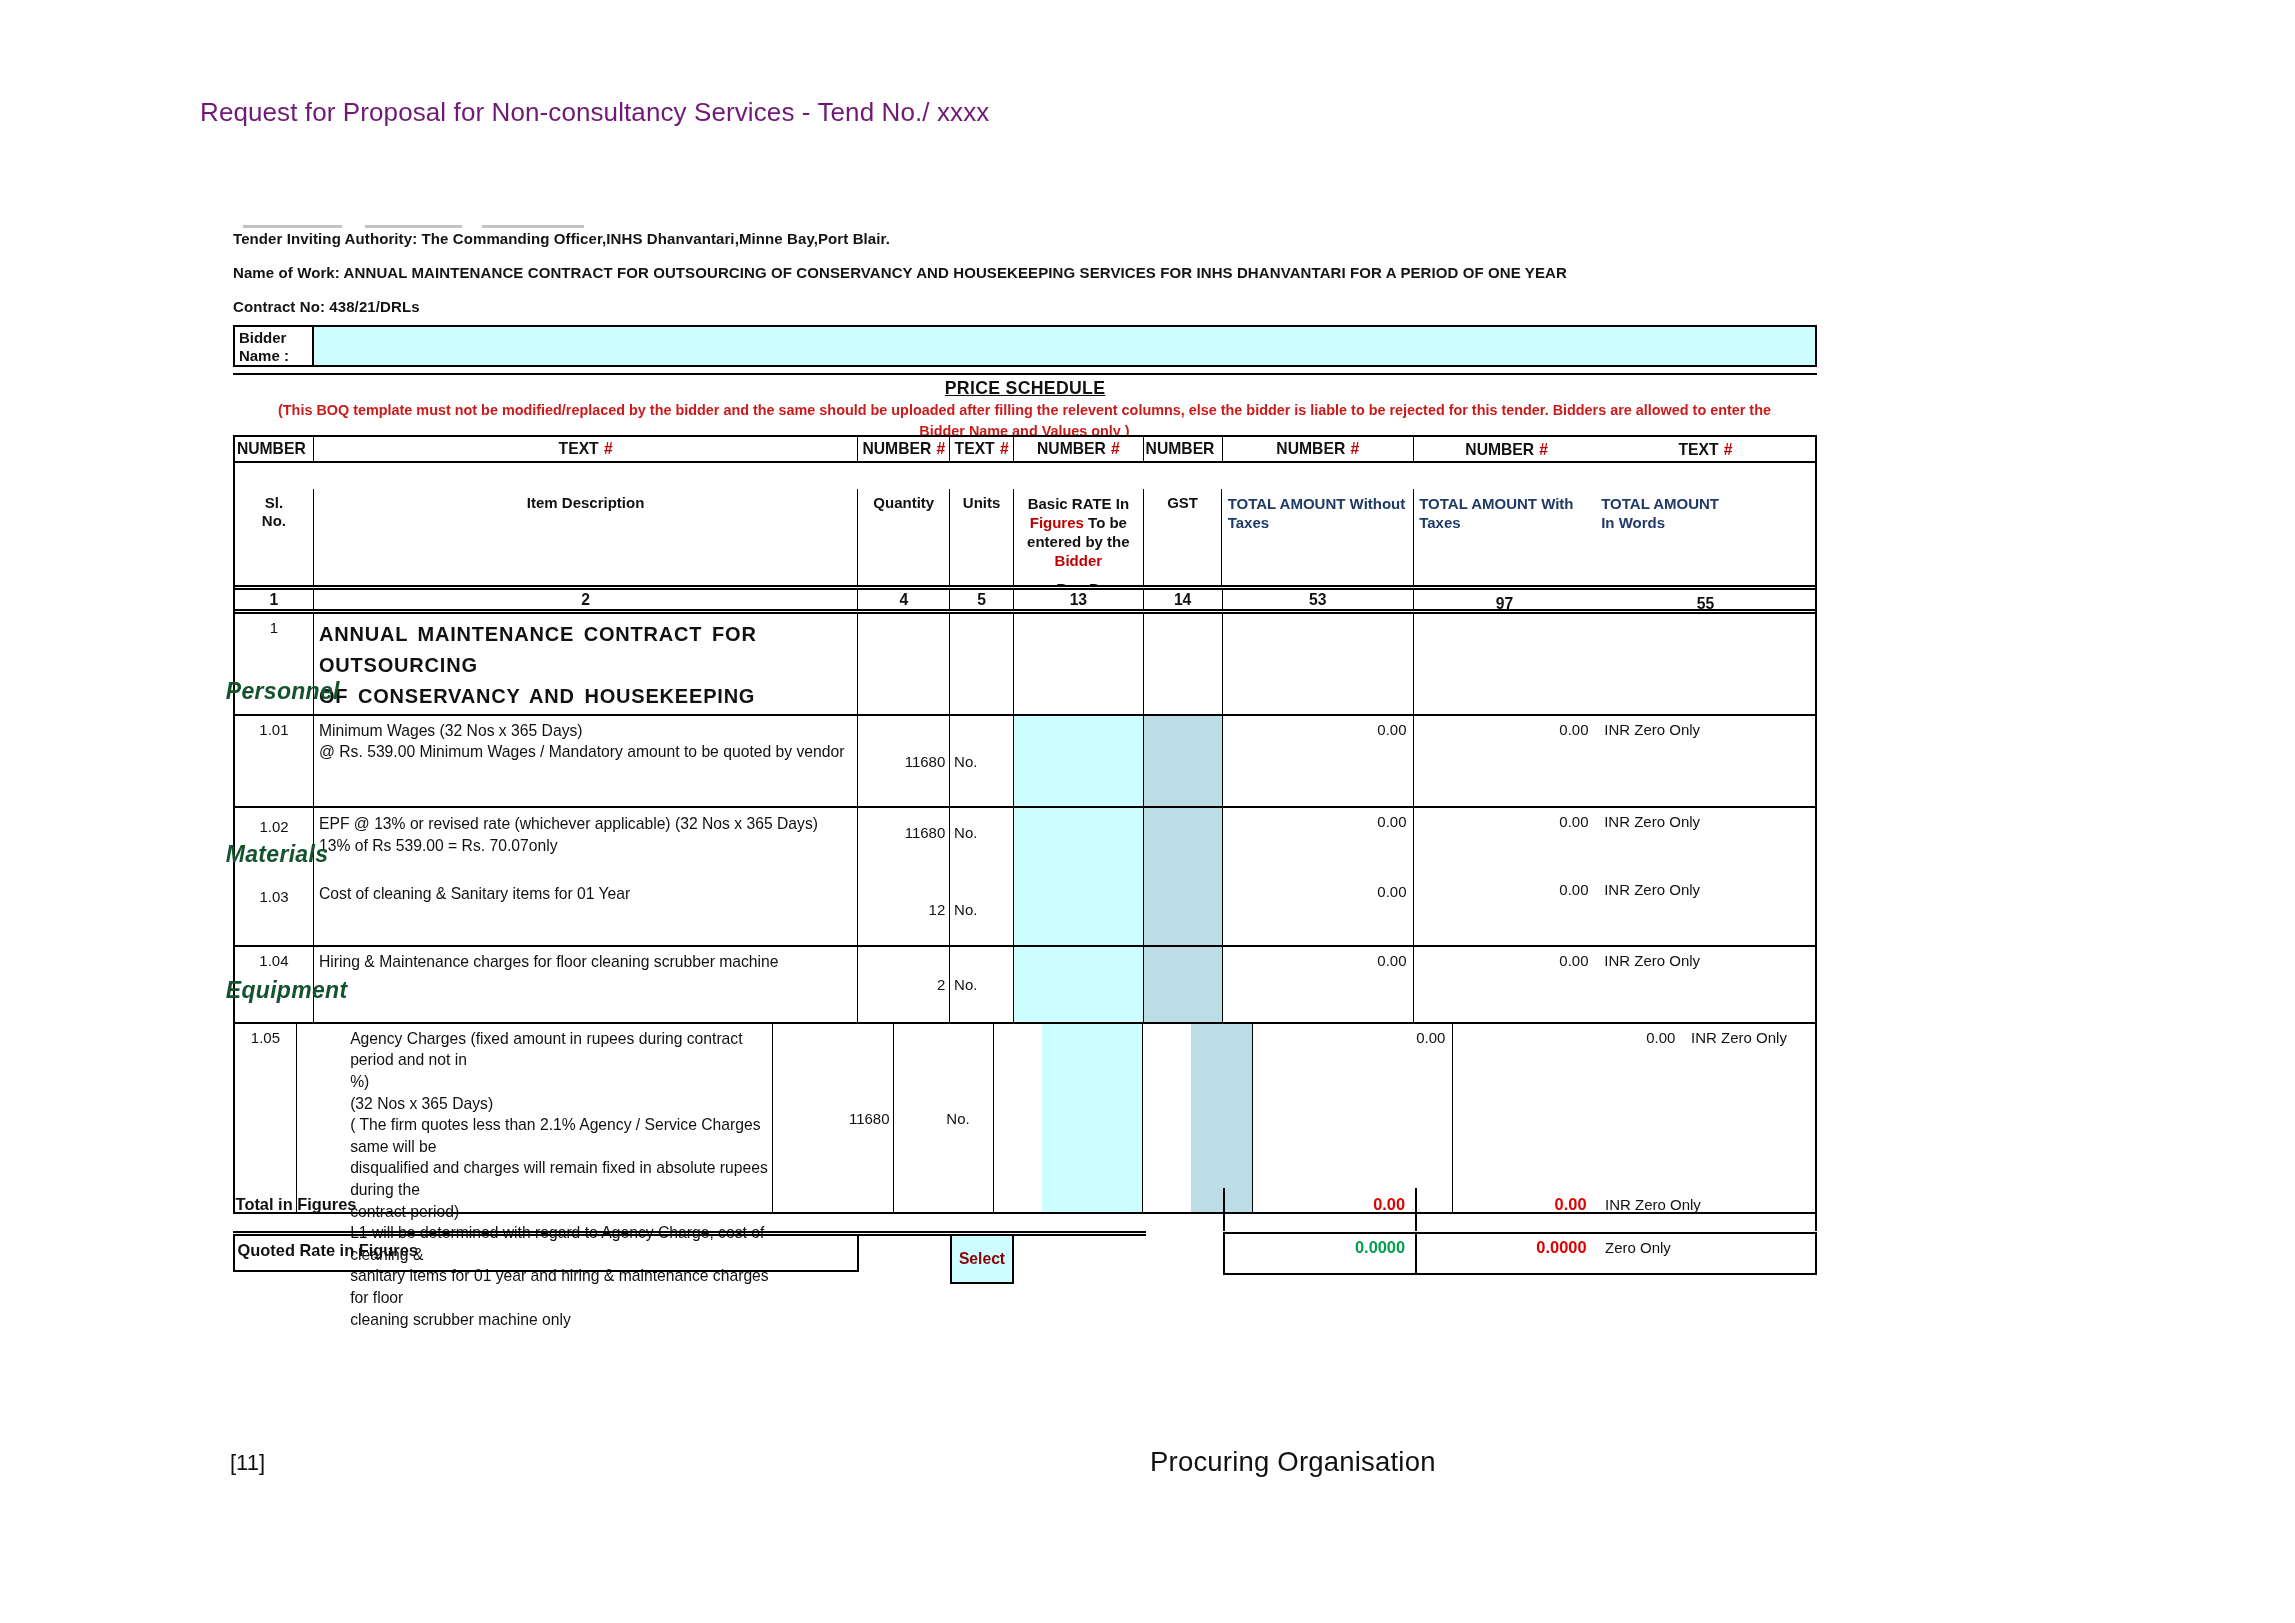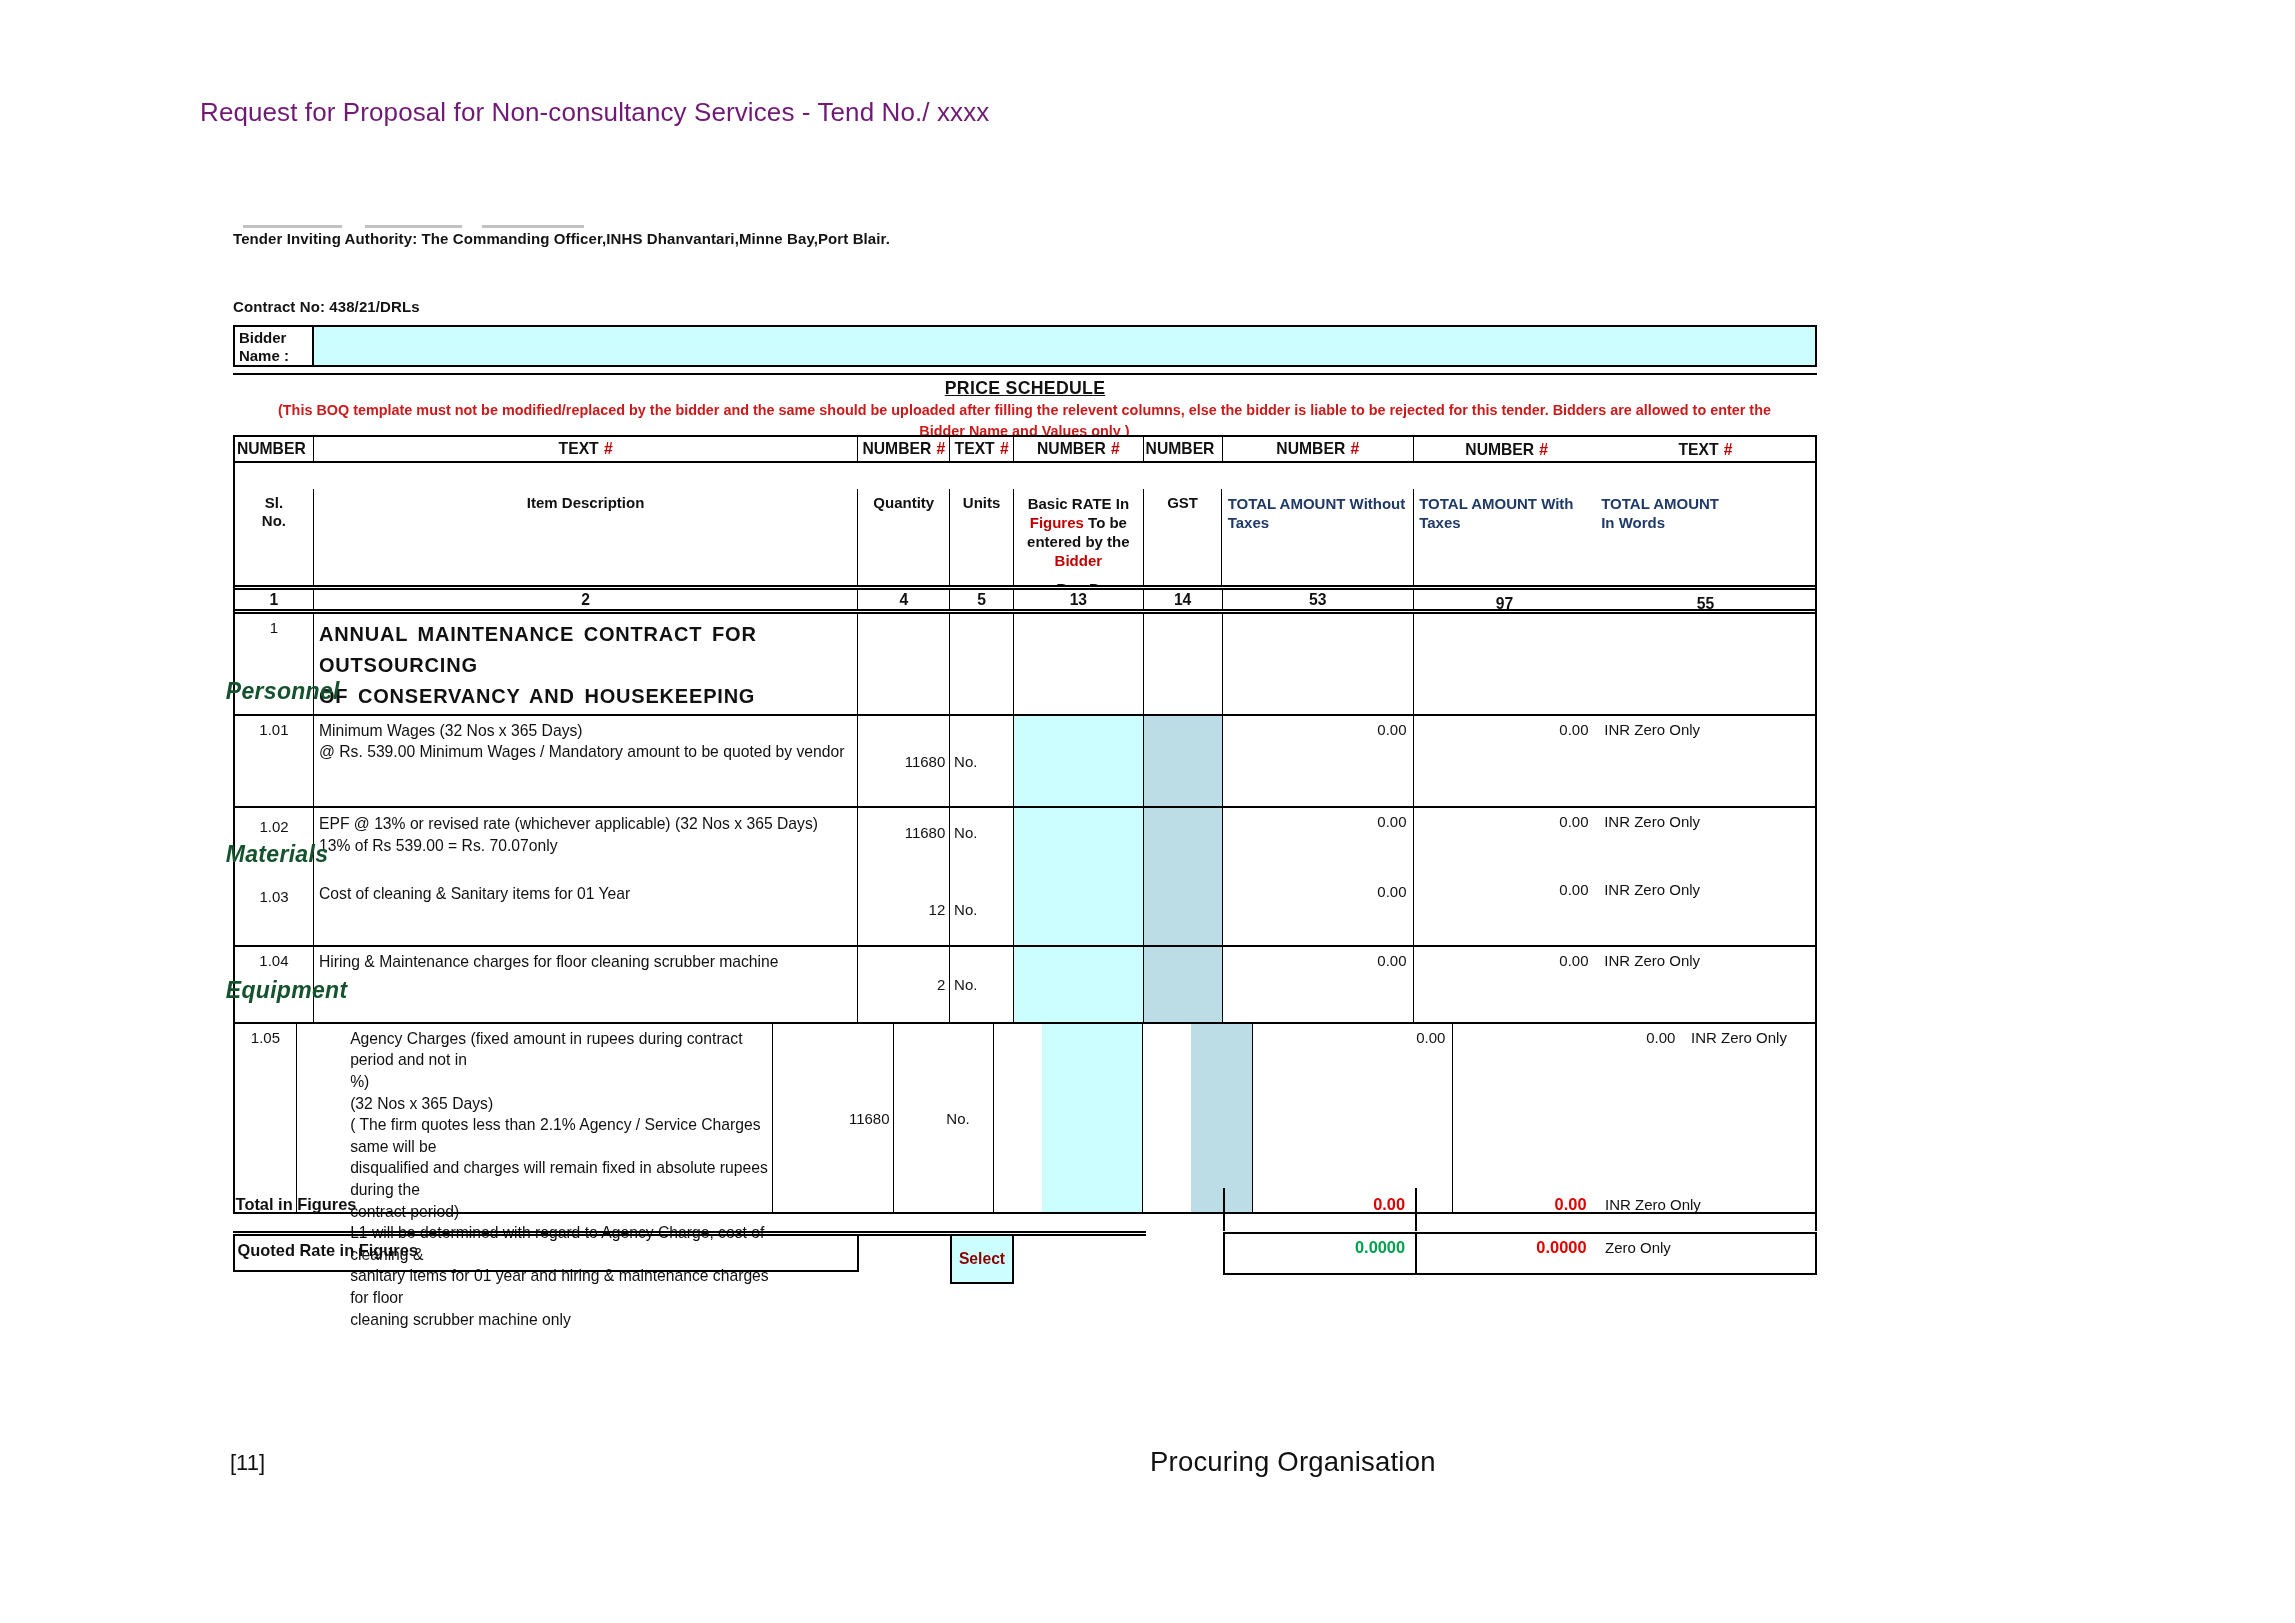--- a/index.html
+++ b/index.html
@@ -102,20 +102,21 @@
 
 <div class="page">
 
   <div class="abs title">Request for Proposal for Non-consultancy Services - Tend No./ xxxx</div>
 
   <div class="abs faded-dash" style="left:243px;width:99px;"></div>
   <div class="abs faded-dash" style="left:365px;width:97px;"></div>
   <div class="abs faded-dash" style="left:482px;width:102px;"></div>
 
   <div class="abs meta m1">Tender Inviting Authority: The Commanding Officer,INHS Dhanvantari,Minne Bay,Port Blair.</div>
+  <div class="abs meta m2">Name of Work: ANNUAL MAINTENANCE CONTRACT FOR OUTSOURCING OF CONSERVANCY AND HOUSEKEEPING SERVICES FOR  INHS DHANVANTARI FOR A PERIOD OF ONE YEAR</div>
   <div class="abs meta m3">Contract No: 438/21/DRLs</div>
 
   <div class="abs bidder-row">
     <div class="bidder-label">Bidder
 Name :</div>
     <div class="bidder-input"></div>
   </div>
   <div class="abs bidder-underline"></div>
 
   <div class="abs disc d1">(This BOQ template must not be modified/replaced by the bidder and the same should be uploaded after filling the relevent columns, else the bidder is liable to be rejected for this tender. Bidders are allowed to enter the</div>

